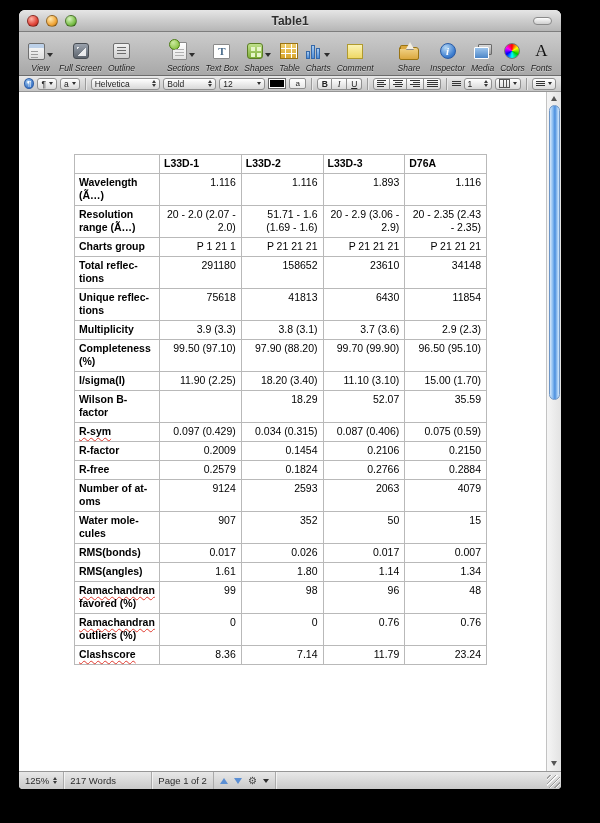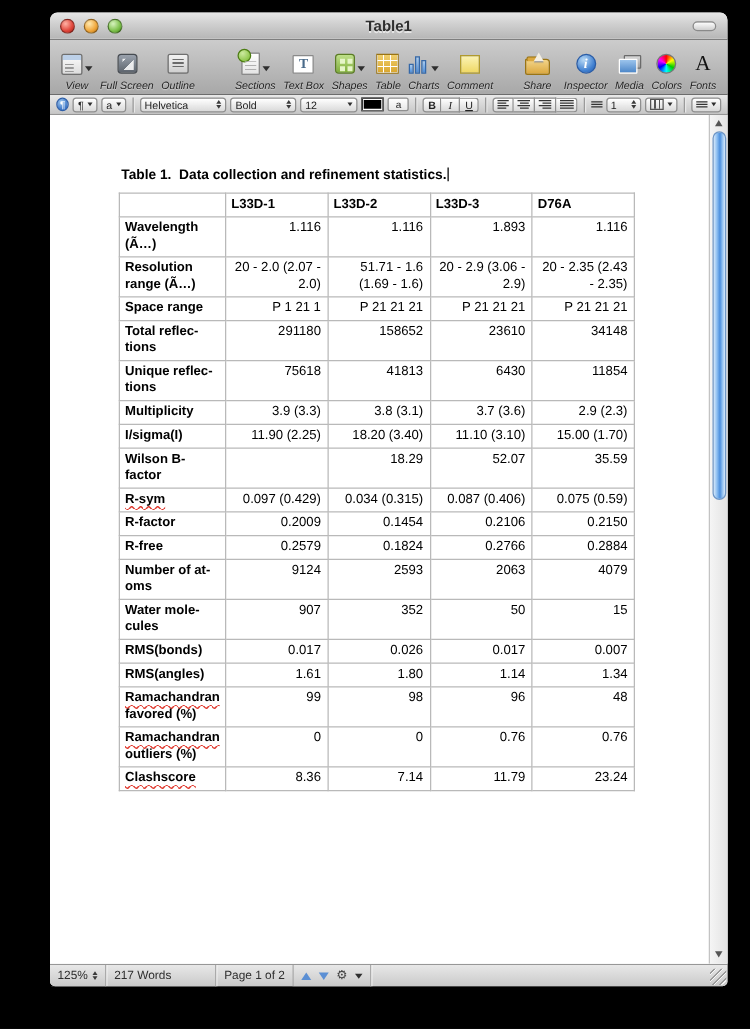--- a/index.html
+++ b/index.html
@@ -1,20 +1,20 @@
 <!DOCTYPE html>
 <html style="--accent-blue: #4a8ede; --wavy-red: #e03a2f; --tbl-border: #b9b9b9;"><head>
 <meta charset="utf-8">
 <style>
   * { margin:0; padding:0; box-sizing:border-box; }
   html,body { width:600px; height:823px; background:#000; font-family:"Liberation Sans", sans-serif; -webkit-font-smoothing:antialiased; }
   .stage { position:relative; width:600px; height:823px; background:#000; overflow:hidden; }
 
   
-  .window { position:absolute; left:40px; top:10px; width:542px; height:779px;
+  .window { position:absolute; left:19px; top:10px; width:542px; height:779px;
     border-radius:6px 6px 4px 4px; background:#fff; box-shadow:0 12px 30px rgba(0,0,0,.65); }
   .titlebar { position:relative; height:22px; border-radius:6px 6px 0 0;
     background:linear-gradient(#e6e6e6,#cfcfcf 45%,#b6b6b6); border-bottom:1px solid #7e7e7e;
     display:flex; align-items:center; }
   .traffic { position:absolute; left:8px; top:5px; display:flex; gap:7px; }
   .tl { width:12px; height:12px; border-radius:50%; border:1px solid rgba(0,0,0,.35); }
   .tl.red { background:radial-gradient(circle at 35% 30%, #ffb3a6, #e0453a 60%, #9e1f14); }
   .tl.yel { background:radial-gradient(circle at 35% 30%, #ffe9b0, #f0a63a 60%, #b06c0e); }
   .tl.grn { background:radial-gradient(circle at 35% 30%, #d8f3c0, #7cc04a 60%, #3f7d17); }
   .wtitle { flex:1; text-align:center; font-size:12px; font-weight:bold; color:#2f2f2f;
@@ -351,21 +351,20 @@
             <i></i>
             <i></i>
             <i></i>
           </span>
           <span class="dd"></span>
         </span>
     </div>
 
     <div class="docarea">
       <div class="page">
-        <div class="doc-title"><span>Table 1.  Data collection and refinement statistics.</span><span class="caret"></span></div>
         <table class="stats">
           <colgroup>
               <col class="c0">
               <col class="cv">
               <col class="cv">
               <col class="cv">
               <col class="cv">
             </colgroup>
           <tbody>
               <tr class="hdr">
@@ -383,21 +382,21 @@
                 <td>1.116</td>
               </tr>
               <tr>
                 <th>Resolution range (Ã…)</th>
                 <td>20 - 2.0 (2.07 - 2.0)</td>
                 <td>51.71 - 1.6 (1.69 - 1.6)</td>
                 <td>20 - 2.9 (3.06 - 2.9)</td>
                 <td>20 - 2.35 (2.43 - 2.35)</td>
               </tr>
               <tr>
-                <th>Space range</th>
+                <th>Charts group</th>
                 <td>P 1 21 1</td>
                 <td>P 21 21 21</td>
                 <td>P 21 21 21</td>
                 <td>P 21 21 21</td>
               </tr>
               <tr>
                 <th>Total reflec-tions</th>
                 <td>291180</td>
                 <td>158652</td>
                 <td>23610</td>
@@ -409,20 +408,27 @@
                 <td>41813</td>
                 <td>6430</td>
                 <td>11854</td>
               </tr>
               <tr>
                 <th>Multiplicity</th>
                 <td>3.9 (3.3)</td>
                 <td>3.8 (3.1)</td>
                 <td>3.7 (3.6)</td>
                 <td>2.9 (2.3)</td>
+              </tr>
+              <tr>
+                <th>Completeness (%)</th>
+                <td>99.50 (97.10)</td>
+                <td>97.90 (88.20)</td>
+                <td>99.70 (99.90)</td>
+                <td>96.50 (95.10)</td>
               </tr>
               <tr>
                 <th>I/sigma(I)</th>
                 <td>11.90 (2.25)</td>
                 <td>18.20 (3.40)</td>
                 <td>11.10 (3.10)</td>
                 <td>15.00 (1.70)</td>
               </tr>
               <tr>
                 <th>Wilson B-factor</th>

